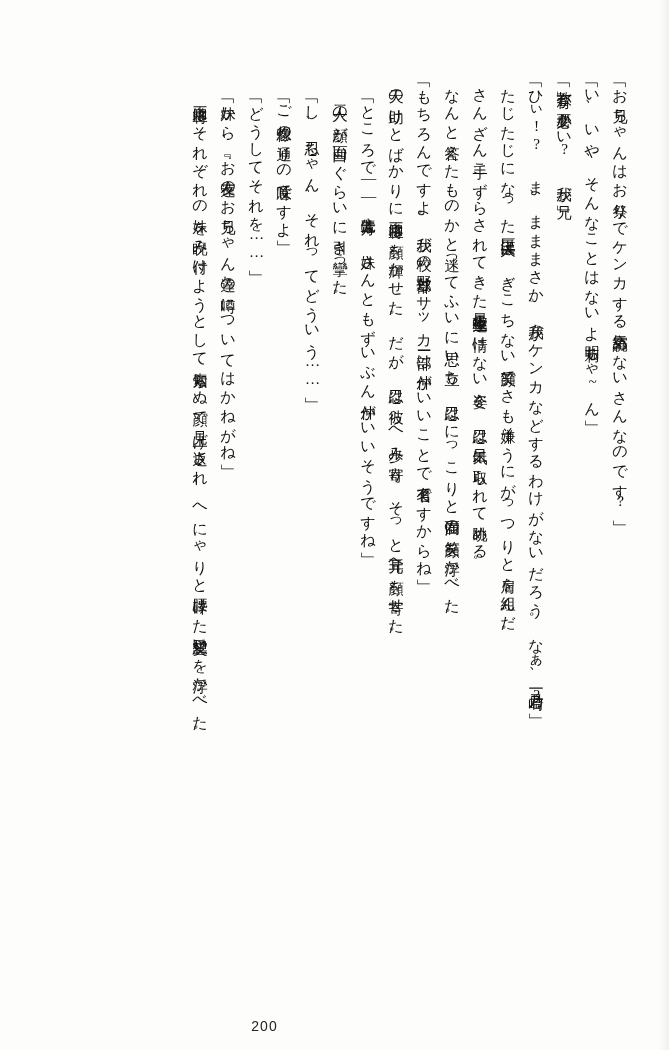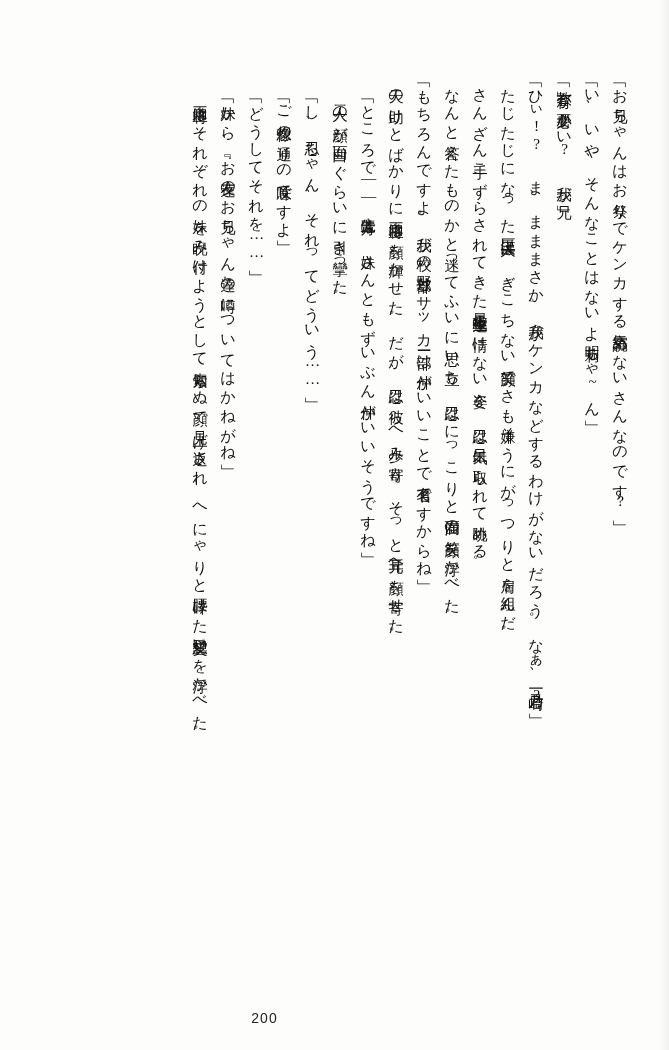--- a/index.html
+++ b/index.html
@@ -47,21 +47,21 @@
     color: #121212;
     font-family: "Liberation Serif", "DejaVu Serif", serif;
     white-space: pre;
     overflow: visible;
   }
   .vline.indent {
     padding-top: 16px;
   }
   .page-number {
     position: absolute;
-    bottom: 24px;
+    bottom: 16px;
     left: 0;
     width: 529px;
     text-align: center;
     font-size: 14px;
     letter-spacing: 1px;
     color: #222222;
     font-family: "Liberation Sans", sans-serif;
   }
   .edge-shadow {
     position: absolute;

